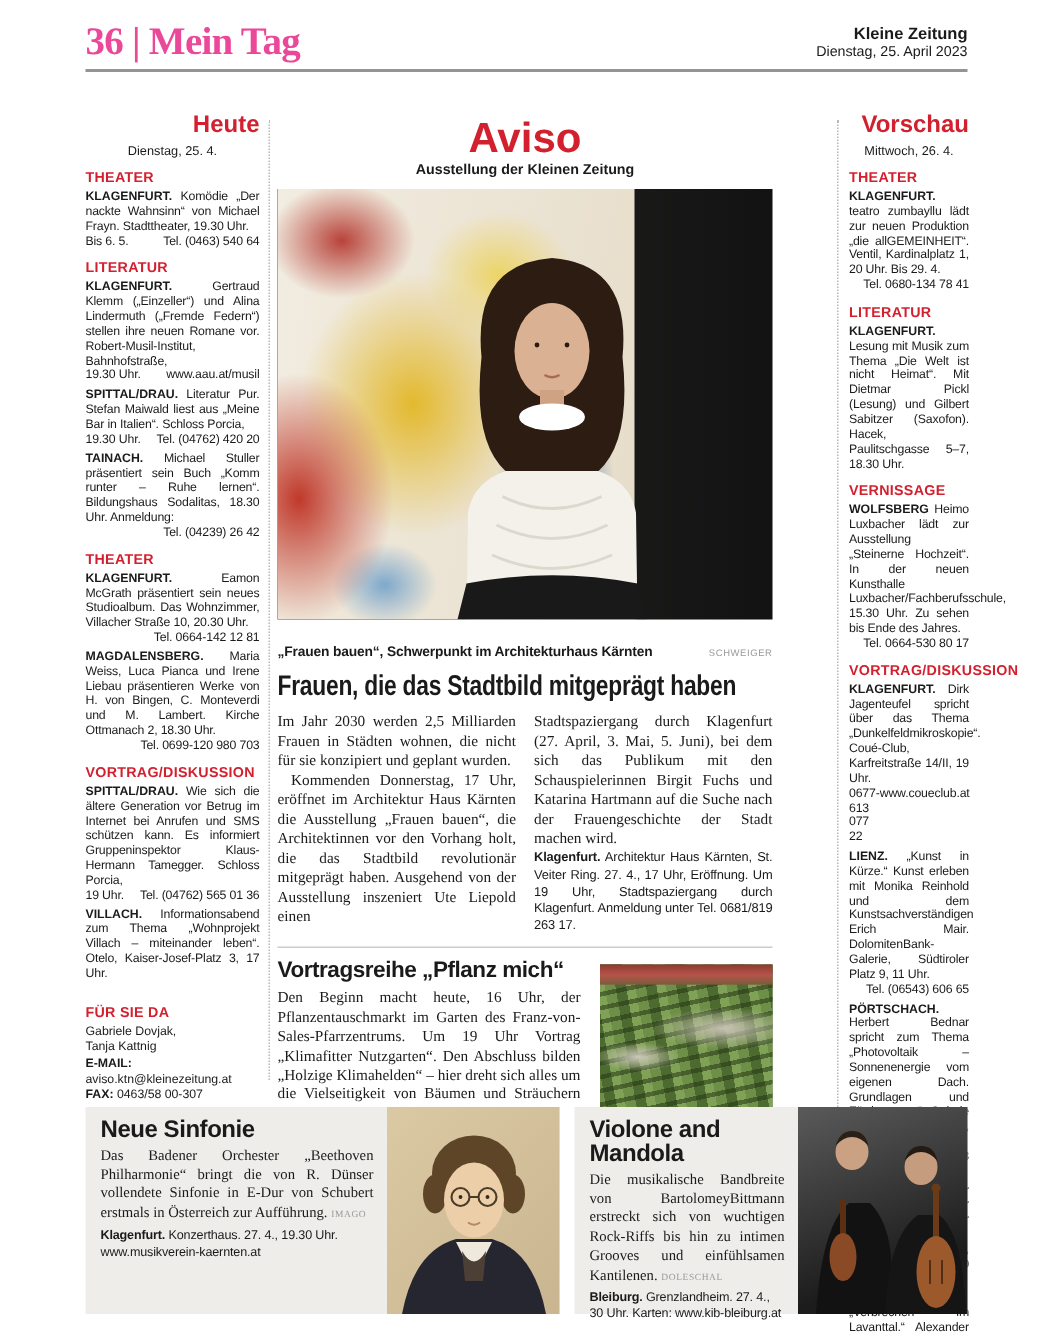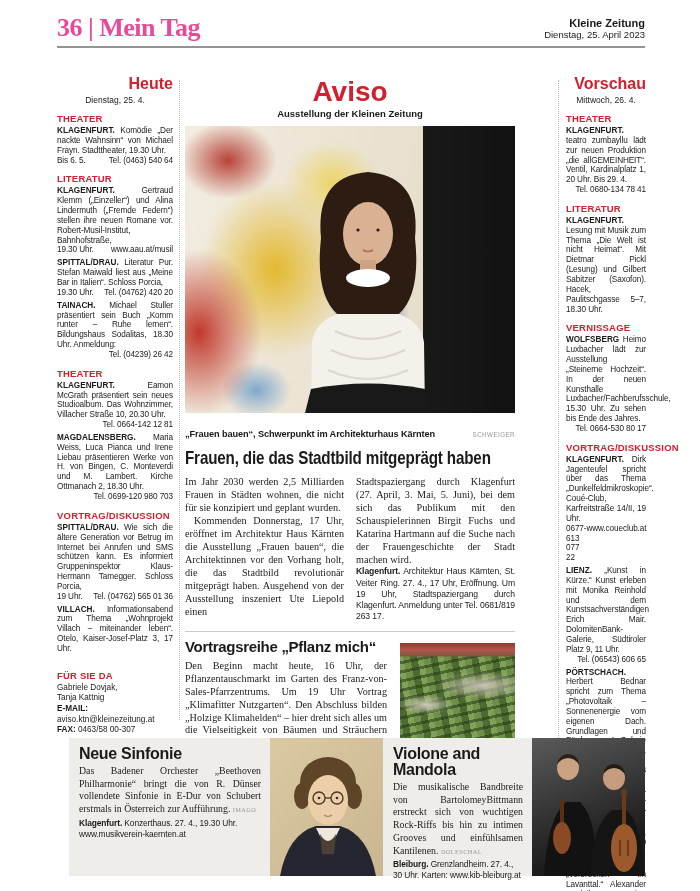--- a/index.html
+++ b/index.html
@@ -77,21 +77,21 @@
       linear-gradient(180deg, #8d3a30 0px, #b5544a 7px, #7d5b3c 13px, rgba(0,0,0,0) 14px),
       radial-gradient(70px 20px at 72% 38%, #c7c1b2 0%, rgba(199,193,178,0) 70%),
       radial-gradient(40px 14px at 22% 55%, #cdc8ba 0%, rgba(205,200,186,0) 70%),
       repeating-linear-gradient(168deg, rgba(36,54,20,.55) 0 3px, rgba(0,0,0,0) 3px 9px),
       repeating-linear-gradient(80deg, #6e8f48 0 7px, #4d6a30 7px 14px, #7fa257 14px 20px),
       linear-gradient(#5d7a3c,#3c5526);}
   .pf-last{display:flex;justify-content:space-between;align-items:baseline;margin-top:3px;font-size:8.6px;letter-spacing:-.1px;}
 
   
   .box{position:absolute;top:738px;height:138px;background:#efedea;display:flex;}
-  .box-sinfonie{left:69px;width:316px;}
+  .box-sinfonie{left:57px;width:316px;}
   .box-violone{left:383px;width:262px;}
   .box-text{flex:1;padding:8px 9px 6px 10px;}
   .box-title{font-size:16px;font-weight:bold;letter-spacing:-.3px;margin-bottom:3px;line-height:1;}
   .box-body{font-family:"Liberation Serif",serif;font-size:9.8px;line-height:1.3;text-align:justify;hyphens:auto;}
   .box-info{font-size:8.4px;margin-top:2px;line-height:1.3;letter-spacing:-.1px;}
   .box-img{width:115px;height:138px;flex:none;overflow:hidden;}
   .box-img.duo{width:113px;}
   .schubert{background:linear-gradient(135deg,#dbc9a4,#c9b690);}
   .duo{background:linear-gradient(160deg,#5a5a5a,#1c1c1c 75%);}
   .box-img svg{width:100%;height:100%;display:block;}

